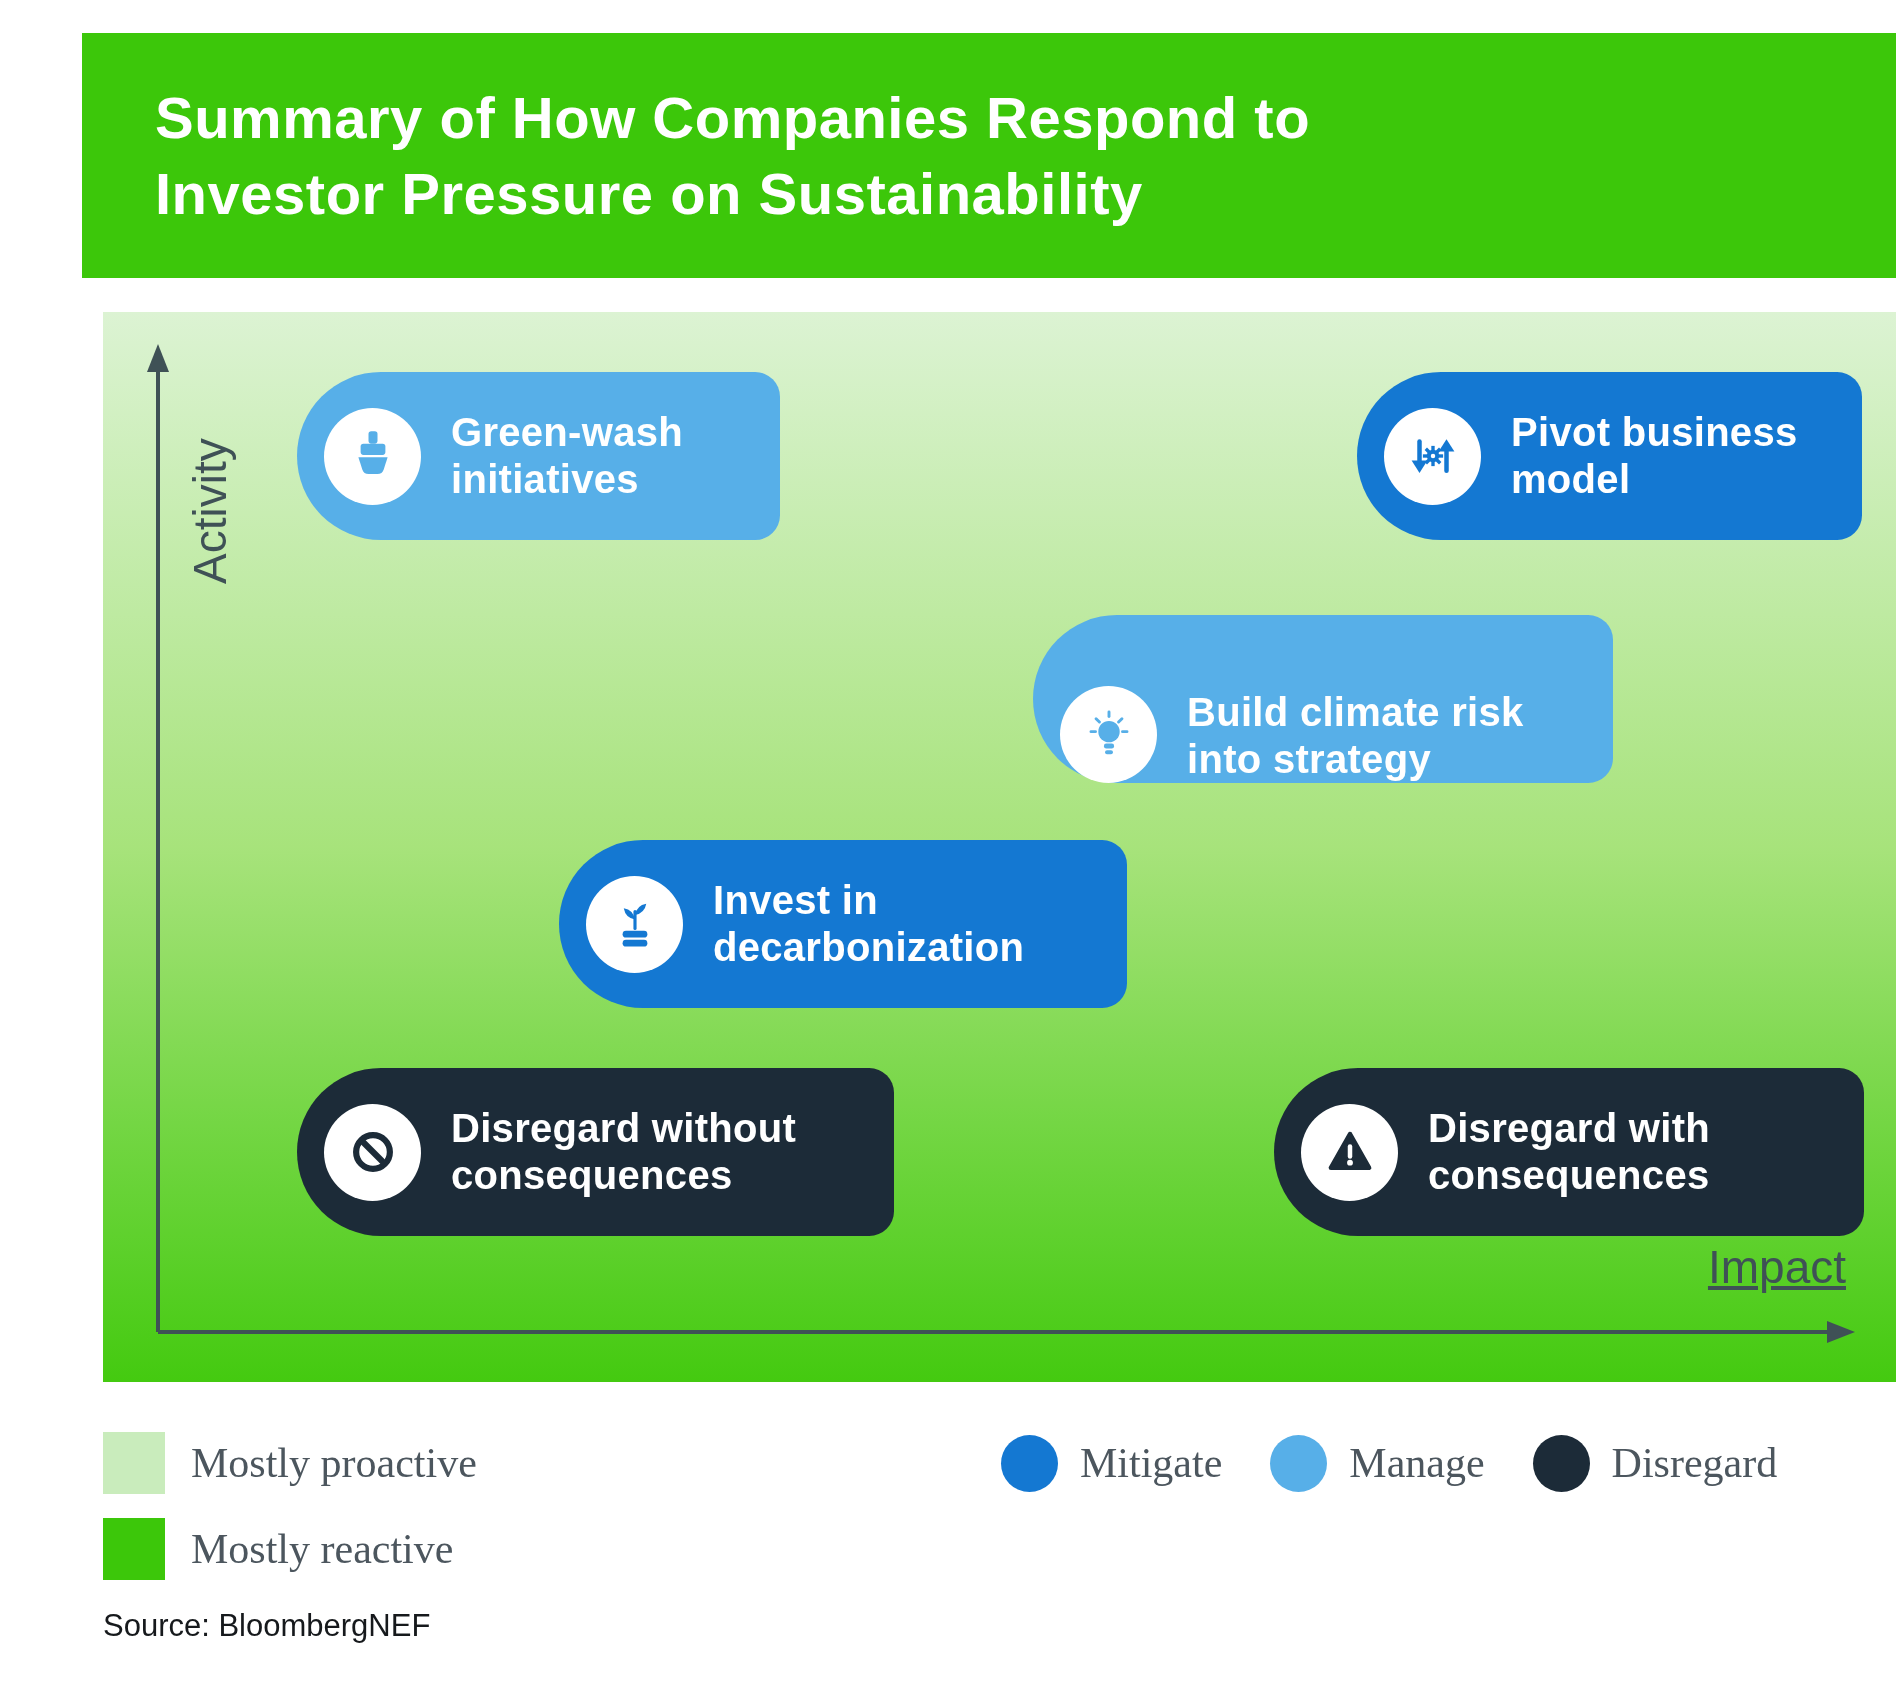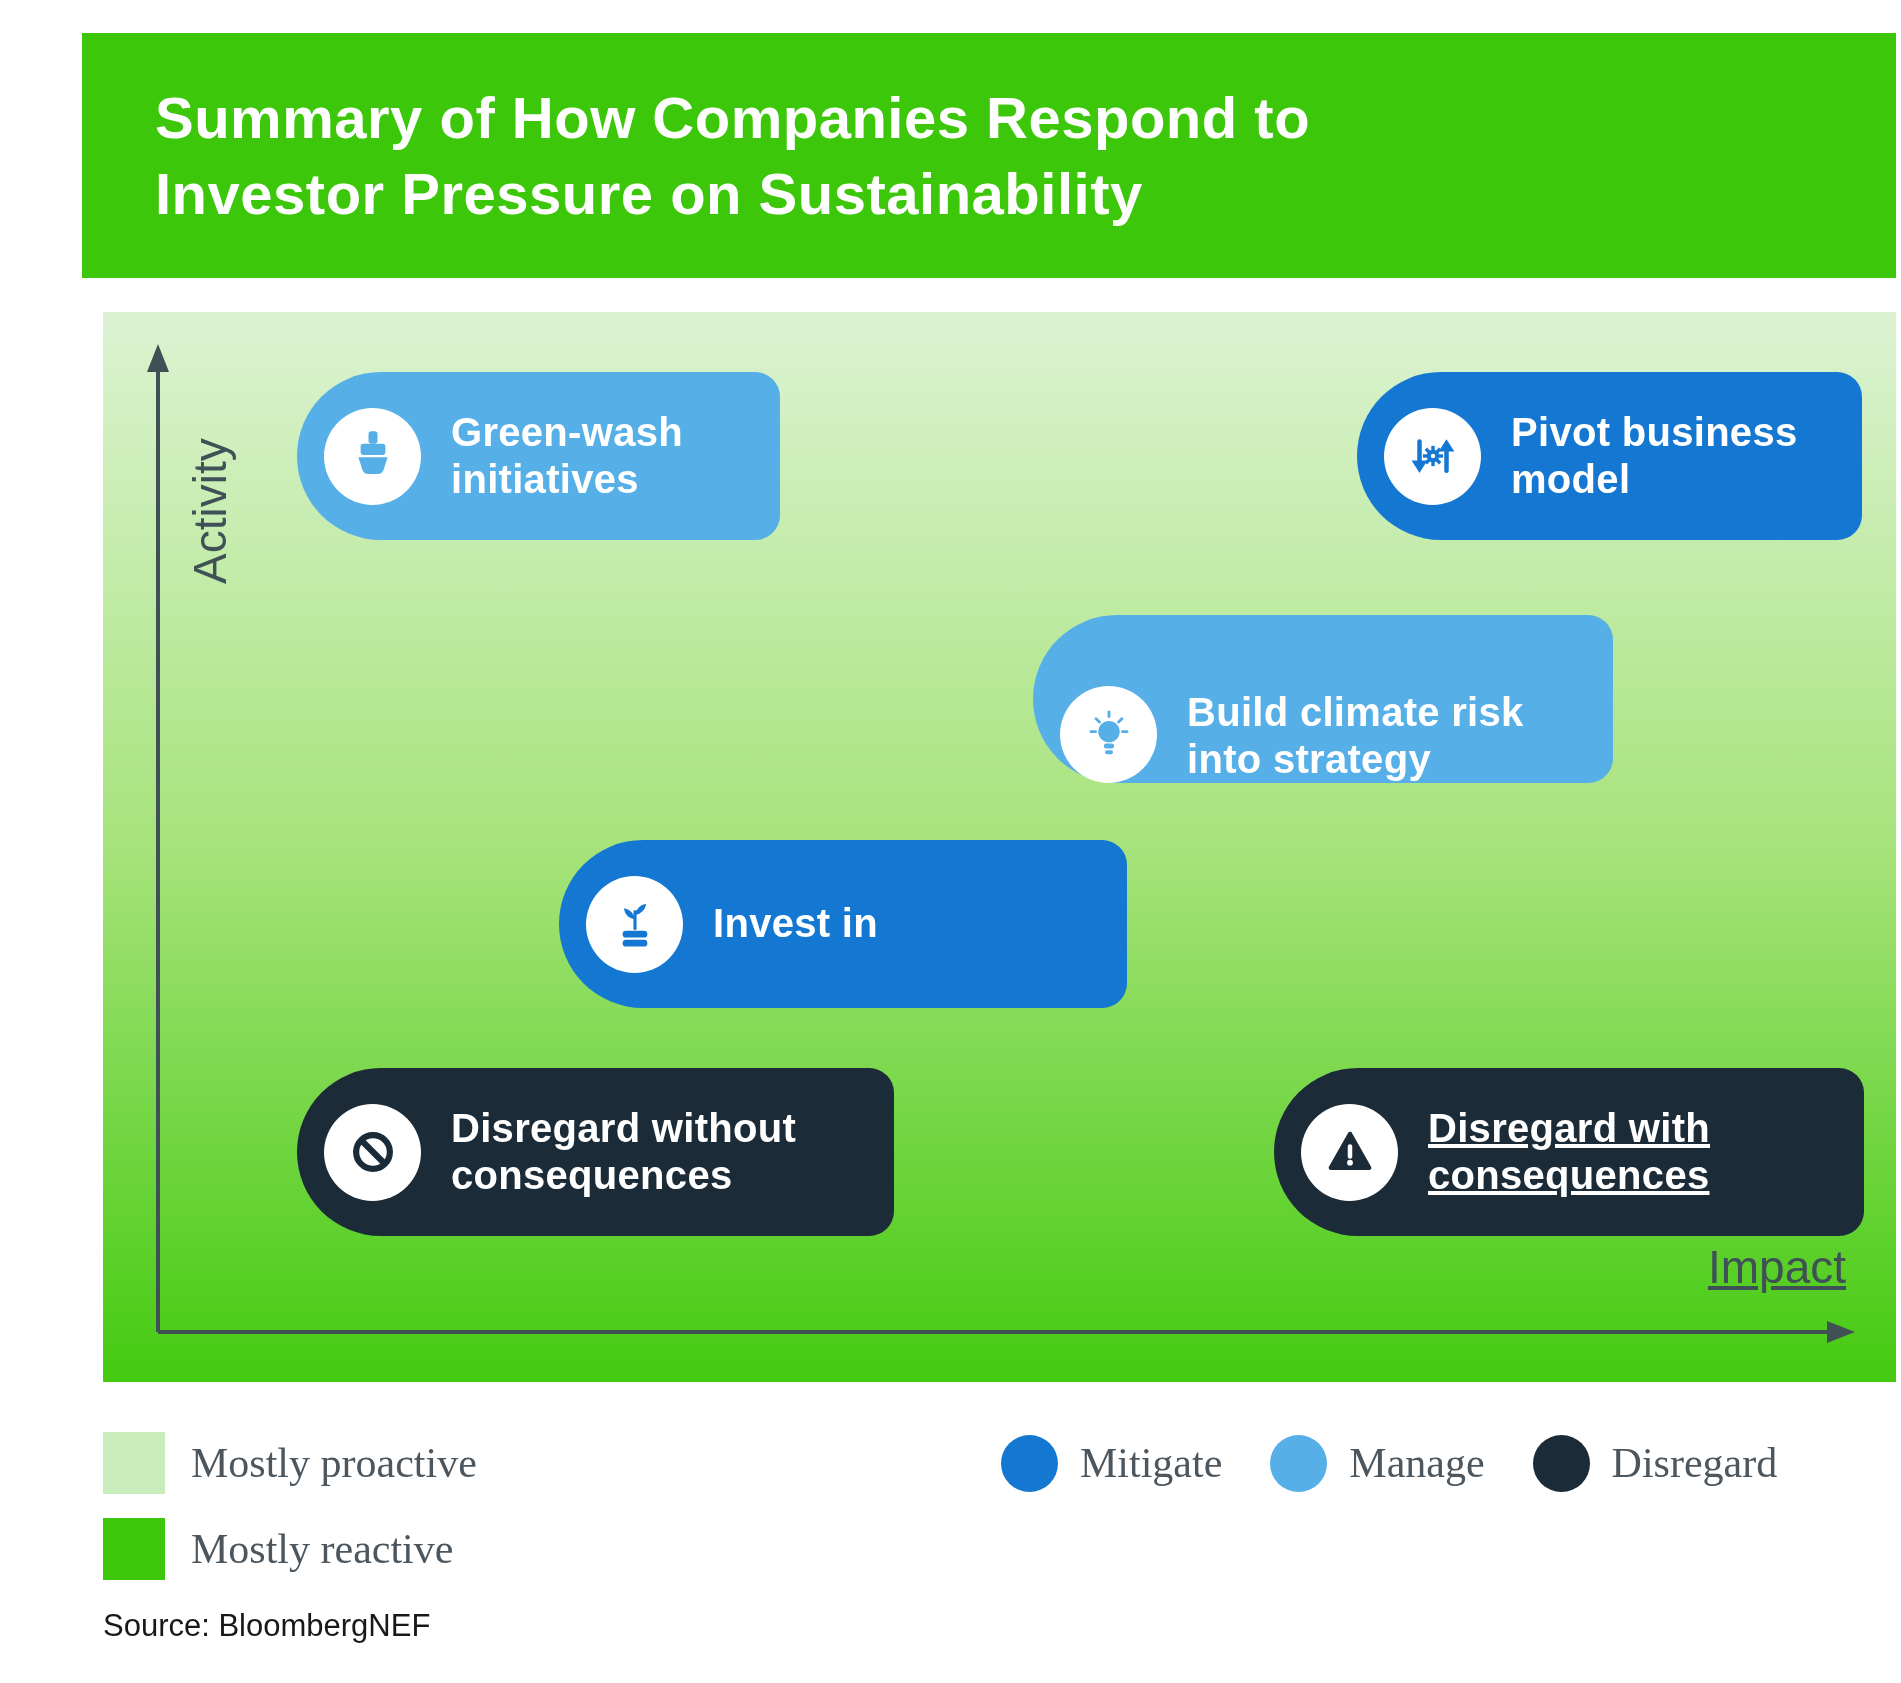--- a/index.html
+++ b/index.html
@@ -93,21 +93,21 @@
   .badge.mitigate  { background: #1478d2; }
   .badge.mitigate  .icon-circle { color: #1478d2; }
   .badge.disregard { background: #1c2b38; }
   .badge.disregard .icon-circle { color: #1c2b38; }
 
   #badge-green-wash        { left: 194px;  top: 60px;  width: 483px; }
   #badge-pivot             { left: 1254px; top: 60px;  width: 505px; }
   #badge-climate           { left: 930px;  top: 303px; width: 580px; align-items: flex-end; }
   #badge-invest            { left: 456px;  top: 528px; width: 568px; }
   #badge-disregard-without { left: 194px;  top: 756px; width: 597px; }
-  #badge-disregard-with    { left: 1171px; top: 756px; width: 590px; text-decoration: underline; }
+  #badge-disregard-with    { left: 1171px; top: 756px; width: 590px; }
 
   
   .legend-row {
     position: absolute;
     left: 64px;
     display: flex;
     align-items: center;
   }
   #legend-row-1 { top: 1432px; }
   #legend-row-2 { top: 1518px; }
@@ -236,20 +236,21 @@
         <svg viewBox="0 0 48 48" width="54" height="54">
           <rect x="13" y="30" width="22" height="6" rx="3" fill="currentColor"></rect>
           <rect x="13" y="38" width="22" height="6" rx="3" fill="currentColor"></rect>
           <line x1="24" y1="28" x2="24" y2="13" stroke="currentColor" stroke-width="2.8" stroke-linecap="round"></line>
           <path d="M24 20 q-8.5 -1.5 -10 -10 q8.5 1.5 10 10 z" fill="currentColor"></path>
           <path d="M24 16 q8.5 -1.5 10 -10 q-8.5 1.5 -10 10 z" fill="currentColor"></path>
         </svg>
       </span>
       <span class="label">
         <span>Invest in</span>
+        <span>decarbonization</span>
       </span>
     </div>
 
     <div class="badge disregard" id="badge-disregard-without">
       <span class="icon-circle">
         <svg viewBox="0 0 48 48" width="54" height="54">
           <circle cx="24" cy="24" r="15" fill="none" stroke="currentColor" stroke-width="5.5"></circle>
           <line x1="13.8" y1="13.8" x2="34.2" y2="34.2" stroke="currentColor" stroke-width="5.5"></line>
         </svg>
       </span>

